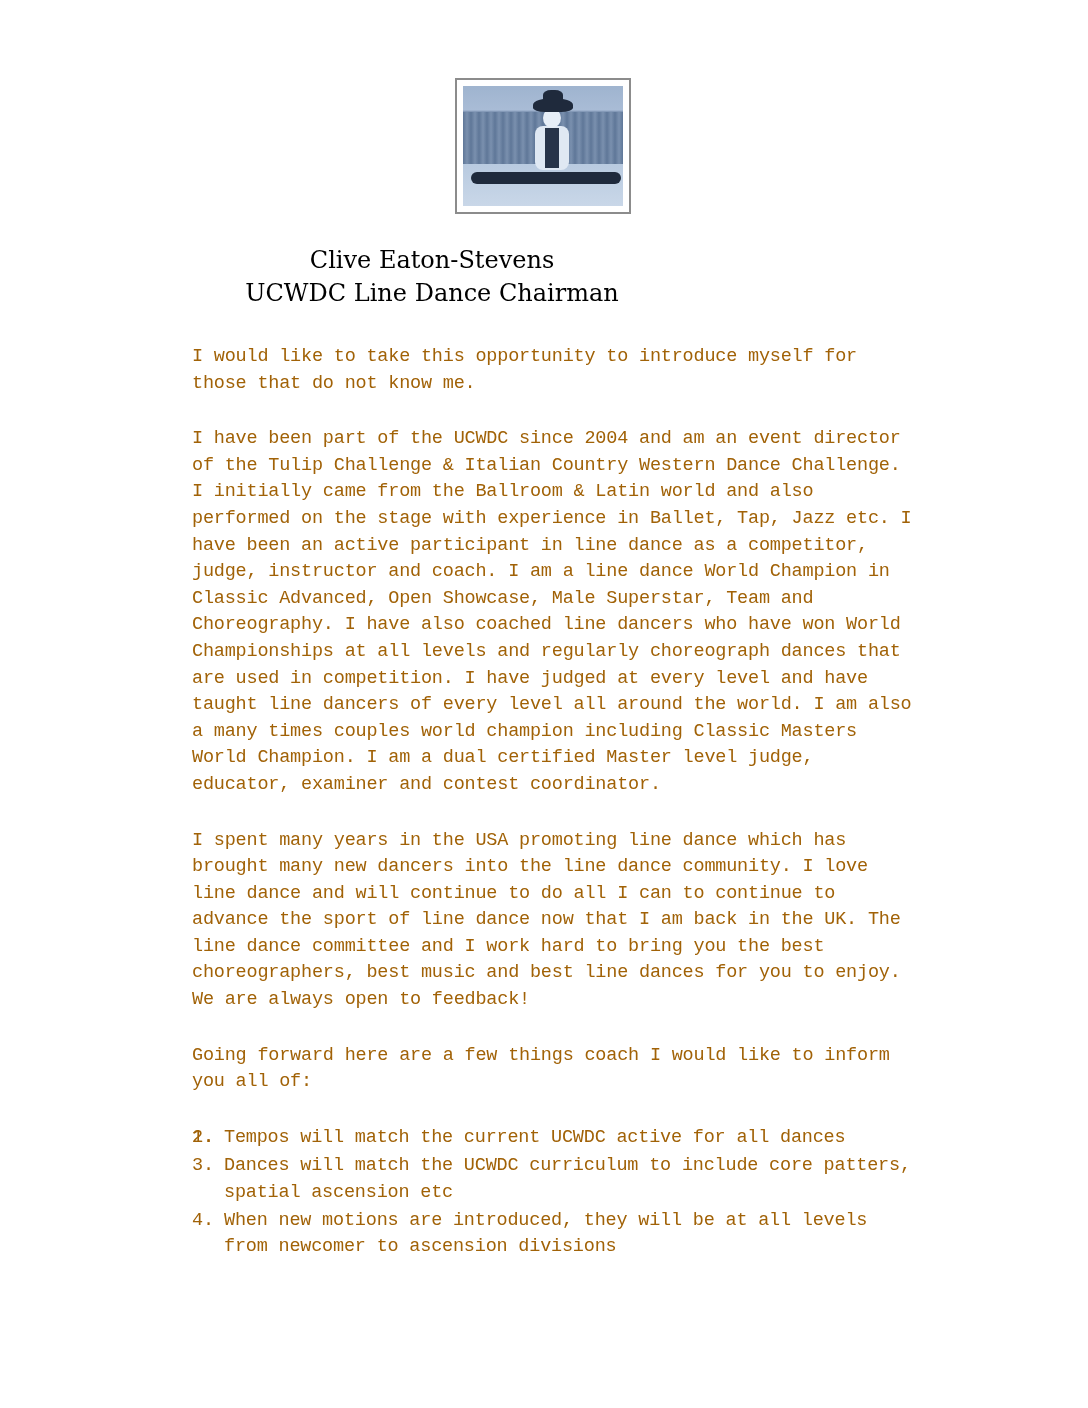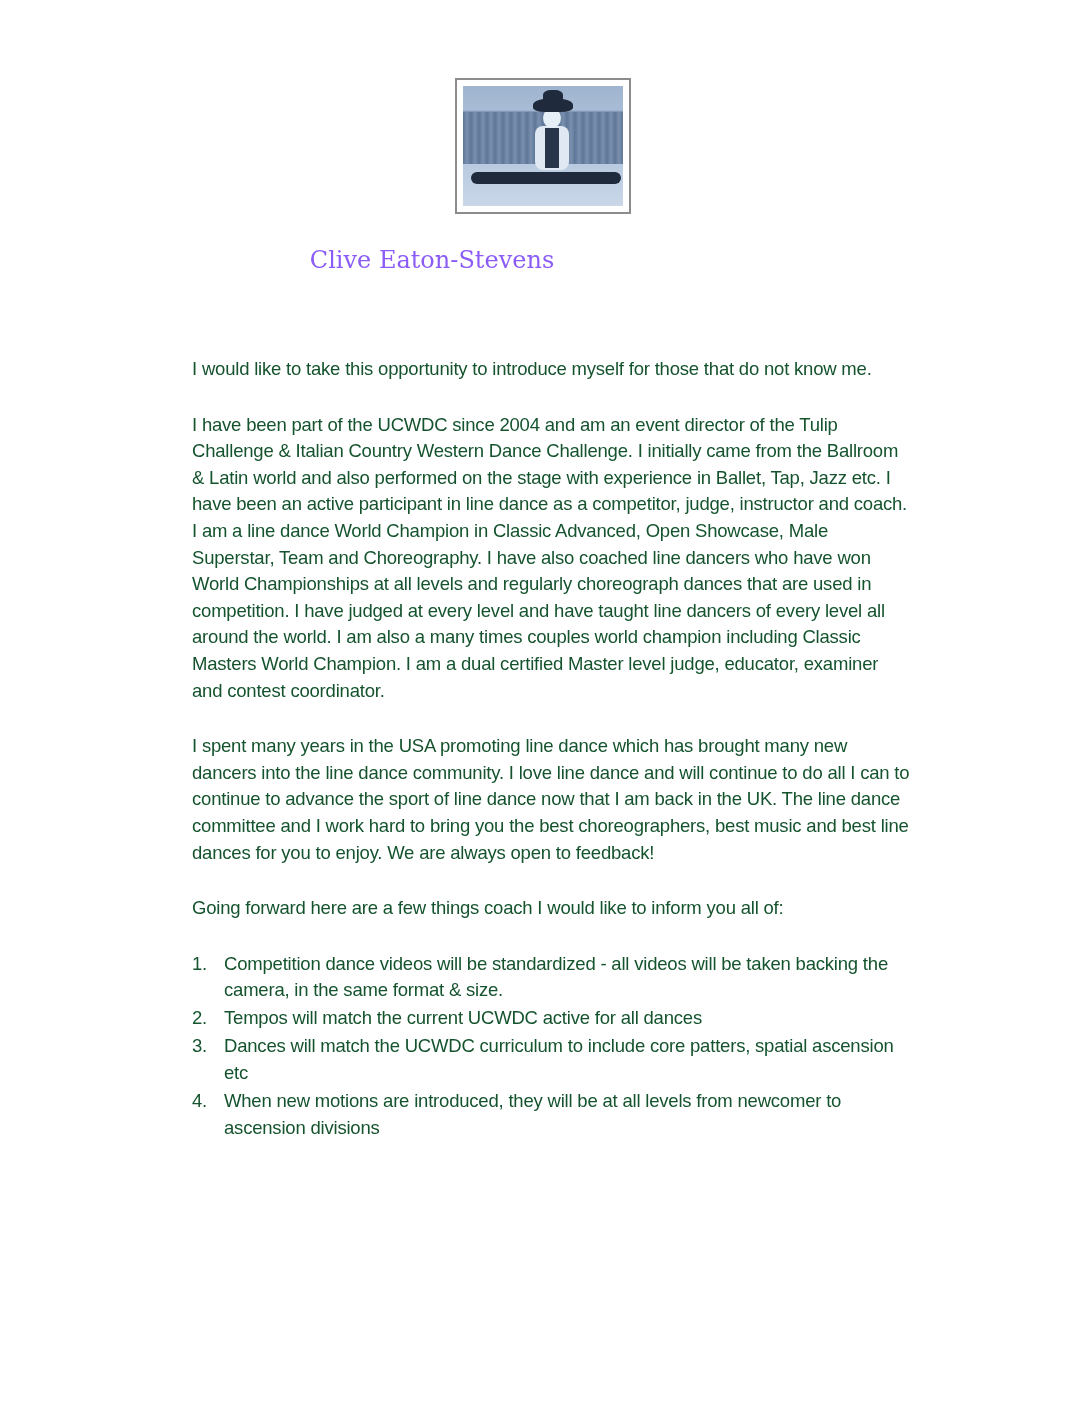--- a/index.html
+++ b/index.html
@@ -18,25 +18,25 @@
       background: repeating-linear-gradient(90deg, #5f7798 0px, #7a90ae 4px, #5f7798 8px);
     }
     .photo .hat { position: absolute; left: 70px; top: 12px; width: 40px; height: 14px; background: #1f2a3c; border-radius: 50% 50% 30% 30%; }
     .photo .hat-top { position: absolute; left: 80px; top: 4px; width: 20px; height: 12px; background: #1f2a3c; border-radius: 40% 40% 0 0; }
     .photo .face { position: absolute; left: 80px; top: 22px; width: 18px; height: 20px; background: #e6eef7; border-radius: 50%; }
     .photo .torso { position: absolute; left: 72px; top: 40px; width: 34px; height: 44px; background: #dfe8f3; border-radius: 8px; }
     .photo .vest { position: absolute; left: 82px; top: 42px; width: 14px; height: 40px; background: #273449; }
     .photo .legs { position: absolute; left: 8px; top: 86px; width: 150px; height: 12px; background: #1f2a3c; border-radius: 6px; }
     .name-title {
       position: absolute; left: 0; width: 864px; top: 244px; text-align: center;
-      font-family: "DejaVu Serif", "Liberation Serif", serif; font-size: 24px; color: #8b5cf6; line-height: 33px;
+      font-family: "DejaVu Serif", "Liberation Serif", serif; font-size: 24px; color: #000000; line-height: 33px;
     }
     .content {
-      position: absolute; left: 192px; top: 356px; width: 720px;
-      font-family: Liberation Sans, sans-serif; font-size: 18.5px; color: #14532d;
+      position: absolute; left: 192px; top: 344px; width: 720px;
+      font-family: Liberation Mono, monospace; font-size: 18.5px; color: #a16207;
       line-height: 26.6px; letter-spacing: -0.2px;
     }
     .content p { margin: 0 0 29px 0; }
     .list { margin: 0; padding: 0; list-style: none; }
     .list li { position: relative; padding-left: 32px; margin-bottom: 1.5px; }
     .list li .num { position: absolute; left: 0; top: 0; }
   </style>
 </head>
 <body>
 
@@ -47,31 +47,31 @@
     <div class="torso"></div>
     <div class="vest"></div>
     <div class="face"></div>
     <div class="hat"></div>
     <div class="hat-top"></div>
   </div>
 </div>
 
 <div class="name-title">
   <div>Clive Eaton-Stevens</div>
+  <div>UCWDC Line Dance Chairman</div>
 </div>
 
 <div class="content">
   <p>I would like to take this opportunity to introduce myself for those that do not know me.</p>
   <p>I have been part of the UCWDC since 2004 and am an event director of the Tulip Challenge &amp; Italian Country Western Dance Challenge.  I initially came from the Ballroom &amp; Latin world and also performed on the stage with experience in Ballet, Tap, Jazz etc.  I have been an active participant in line dance as a competitor, judge, instructor and coach.  I am a line dance World Champion in Classic Advanced, Open Showcase, Male Superstar, Team and Choreography. I have also coached line dancers who have won World Championships at all levels and regularly choreograph dances that are used in competition.  I have judged at every level and have taught line dancers of every level all around the world.  I am also a many times couples world champion including Classic Masters World Champion.  I am a dual certified Master level judge, educator, examiner and contest coordinator.</p>
   <p>I spent many years in the USA promoting line dance which has brought many new dancers into the line dance community. I love line dance and will continue to do all I can to continue to advance the sport of line dance now that I am back in the UK.  The line dance committee and I work hard to bring you the best choreographers, best music and best line dances for you to enjoy.  We are always open to feedback!</p>
   <p>Going forward here are a few things coach I would like to inform you all of:</p>
   <ol class="list">
     <li>
       <span class="num">1.</span>
-      <span> Competition dance videos will be standardized - all videos will be taken backing the camera, in the same format &amp; size.</span>
     </li>
     <li>
       <span class="num">2.</span>
       <span>Tempos will match the current UCWDC active for all dances</span>
     </li>
     <li>
       <span class="num">3.</span>
       <span>Dances will match the UCWDC curriculum to include core patters, spatial ascension etc</span>
     </li>
     <li>

